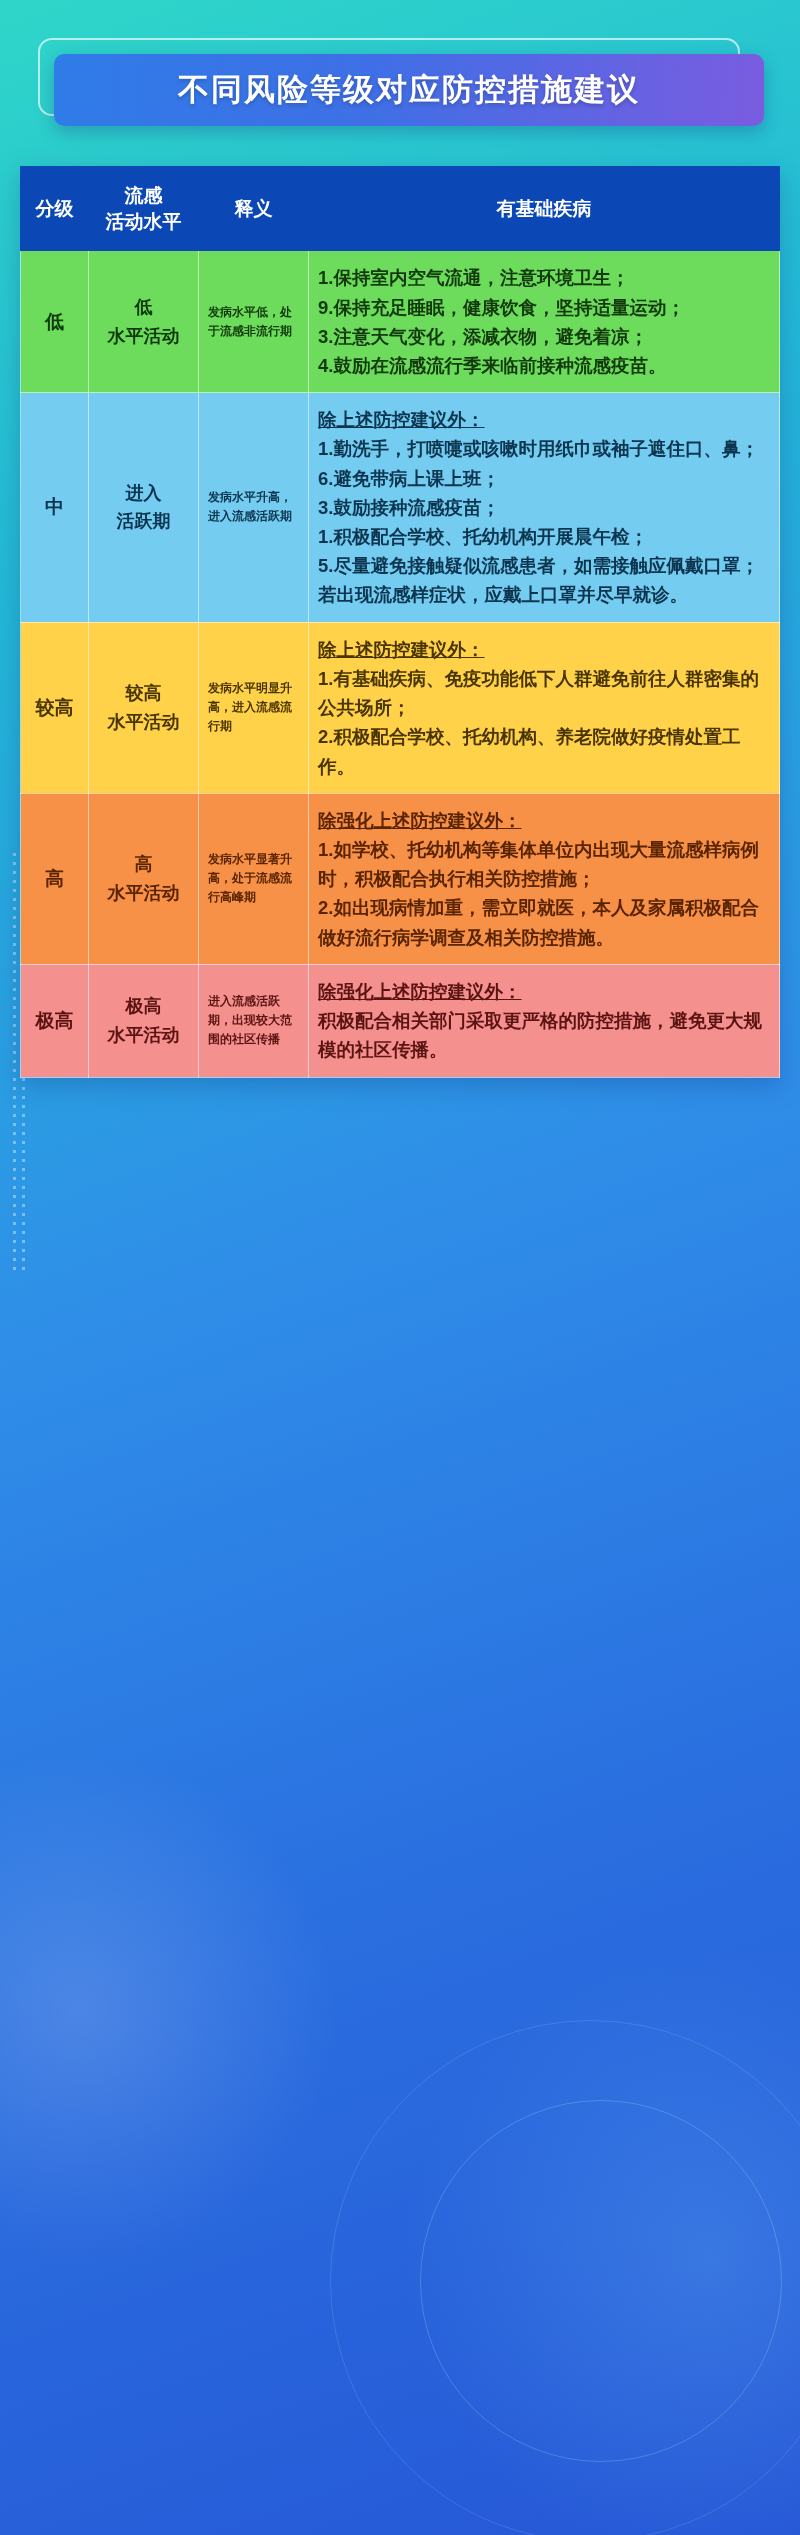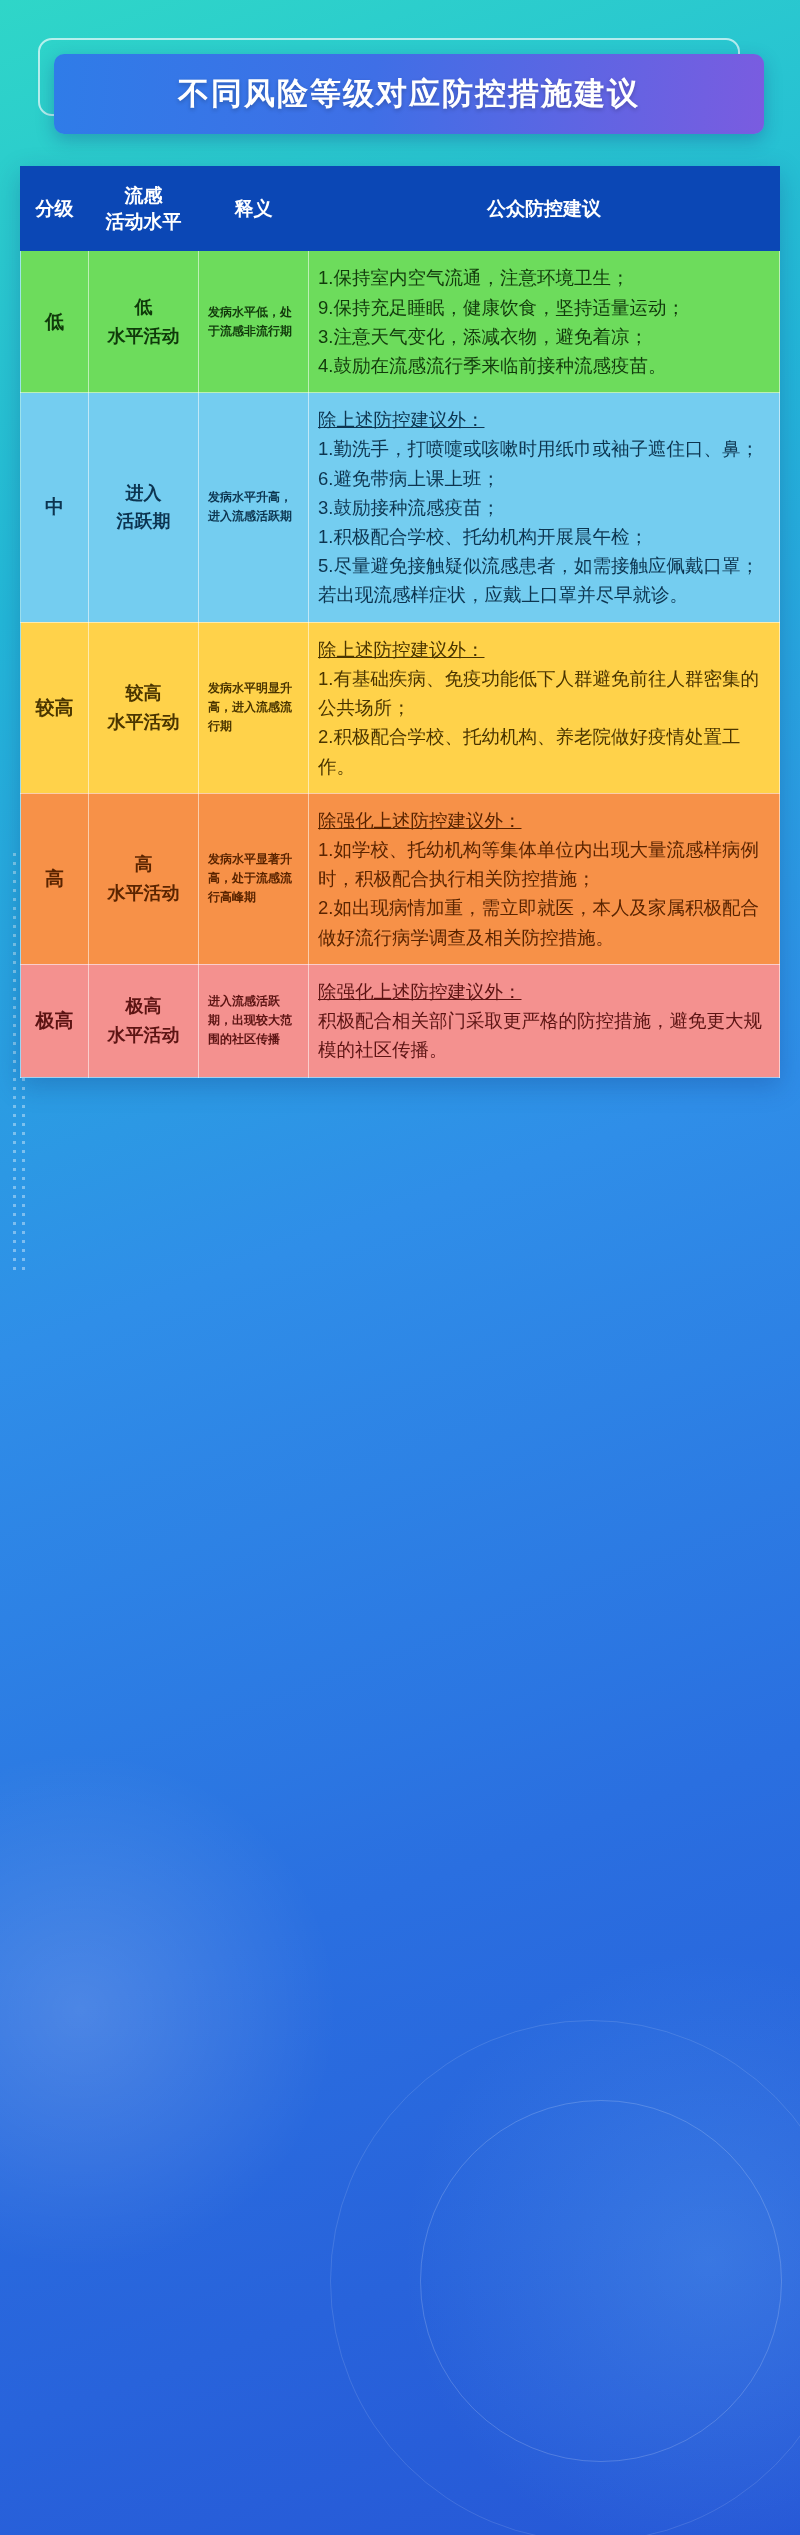--- a/index.html
+++ b/index.html
@@ -70,21 +70,21 @@
     right: 34px;
     bottom: 22px;
     border: 2px solid rgba(255,255,255,0.65);
     border-radius: 14px;
   }
   .title-bar {
     position: absolute;
     left: 28px;
     top: 16px;
     right: 10px;
-    height: 80px;
+    height: 72px;
     background: linear-gradient(95deg, #2f7ce8 0%, #3f6fe6 45%, #7a5ce0 100%);
     border-radius: 10px;
     box-shadow: 0 6px 18px rgba(20,40,120,.28);
     display: flex;
     align-items: center;
     justify-content: center;
   }
   .title-text {
     color: #ffffff;
     font-size: 31px;
@@ -135,21 +135,21 @@
     font-weight: bold;
     line-height: 1.5;
   }
   td.c-meaning {
     font-size: 12px;
     font-weight: bold;
     line-height: 1.55;
   }
   td.c-advice {
     font-size: 18.5px;
-    font-weight: normal;
+    font-weight: bold;
     line-height: 1.62;
   }
   .advice-head {
     text-decoration: underline;
     display: block;
   }
   .indent { display: block; }
 
   
   .row-low td { background: #6ddc5c; color: #123a0c; }
@@ -189,21 +189,21 @@
         <col class="col4">
     </colgroup>
     <thead>
       <tr>
         <th>分级</th>
         <th>
           <span>流感</span><br>
           <span>活动水平</span>
         </th>
         <th>释义</th>
-        <th>公众防控建议</th>
+        <th>有基础疾病</th>
       </tr>
     </thead>
     <tbody>
       <tr class="row-low">
         <td class="c-level">低</td>
         <td class="c-activity">
           <span>低</span><br>
           <span>水平活动</span>
         </td>
         <td class="c-meaning">发病水平低，处于流感非流行期</td>

